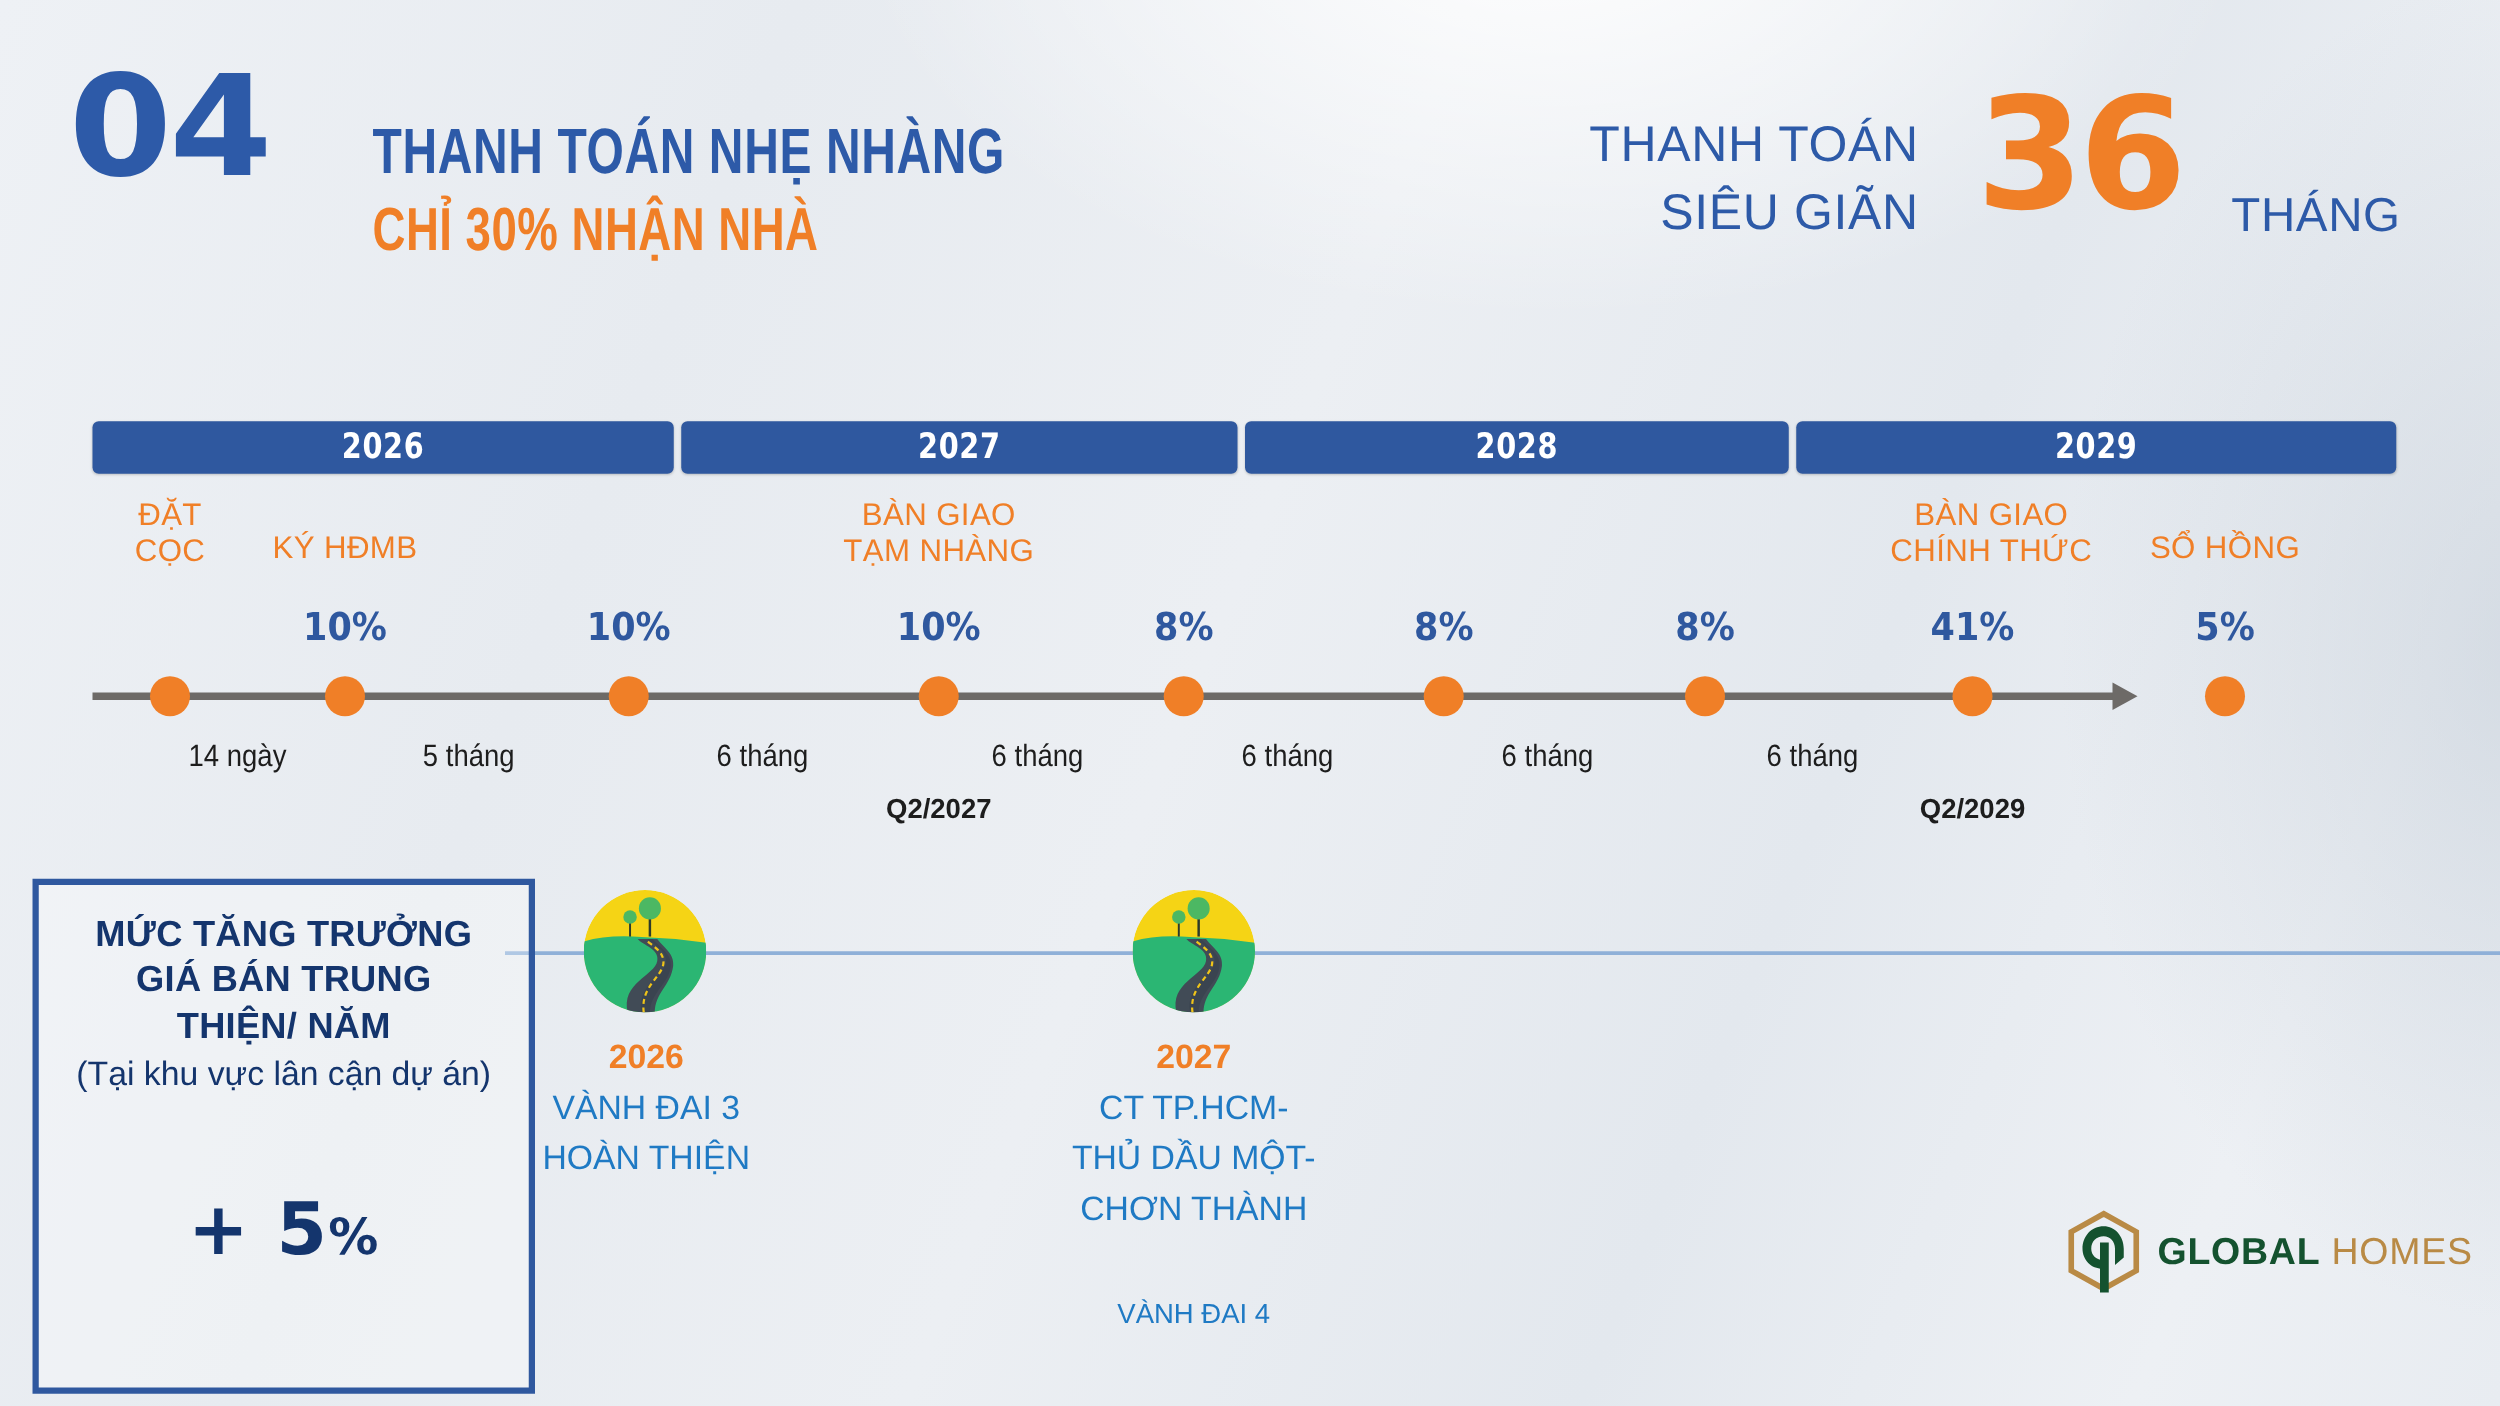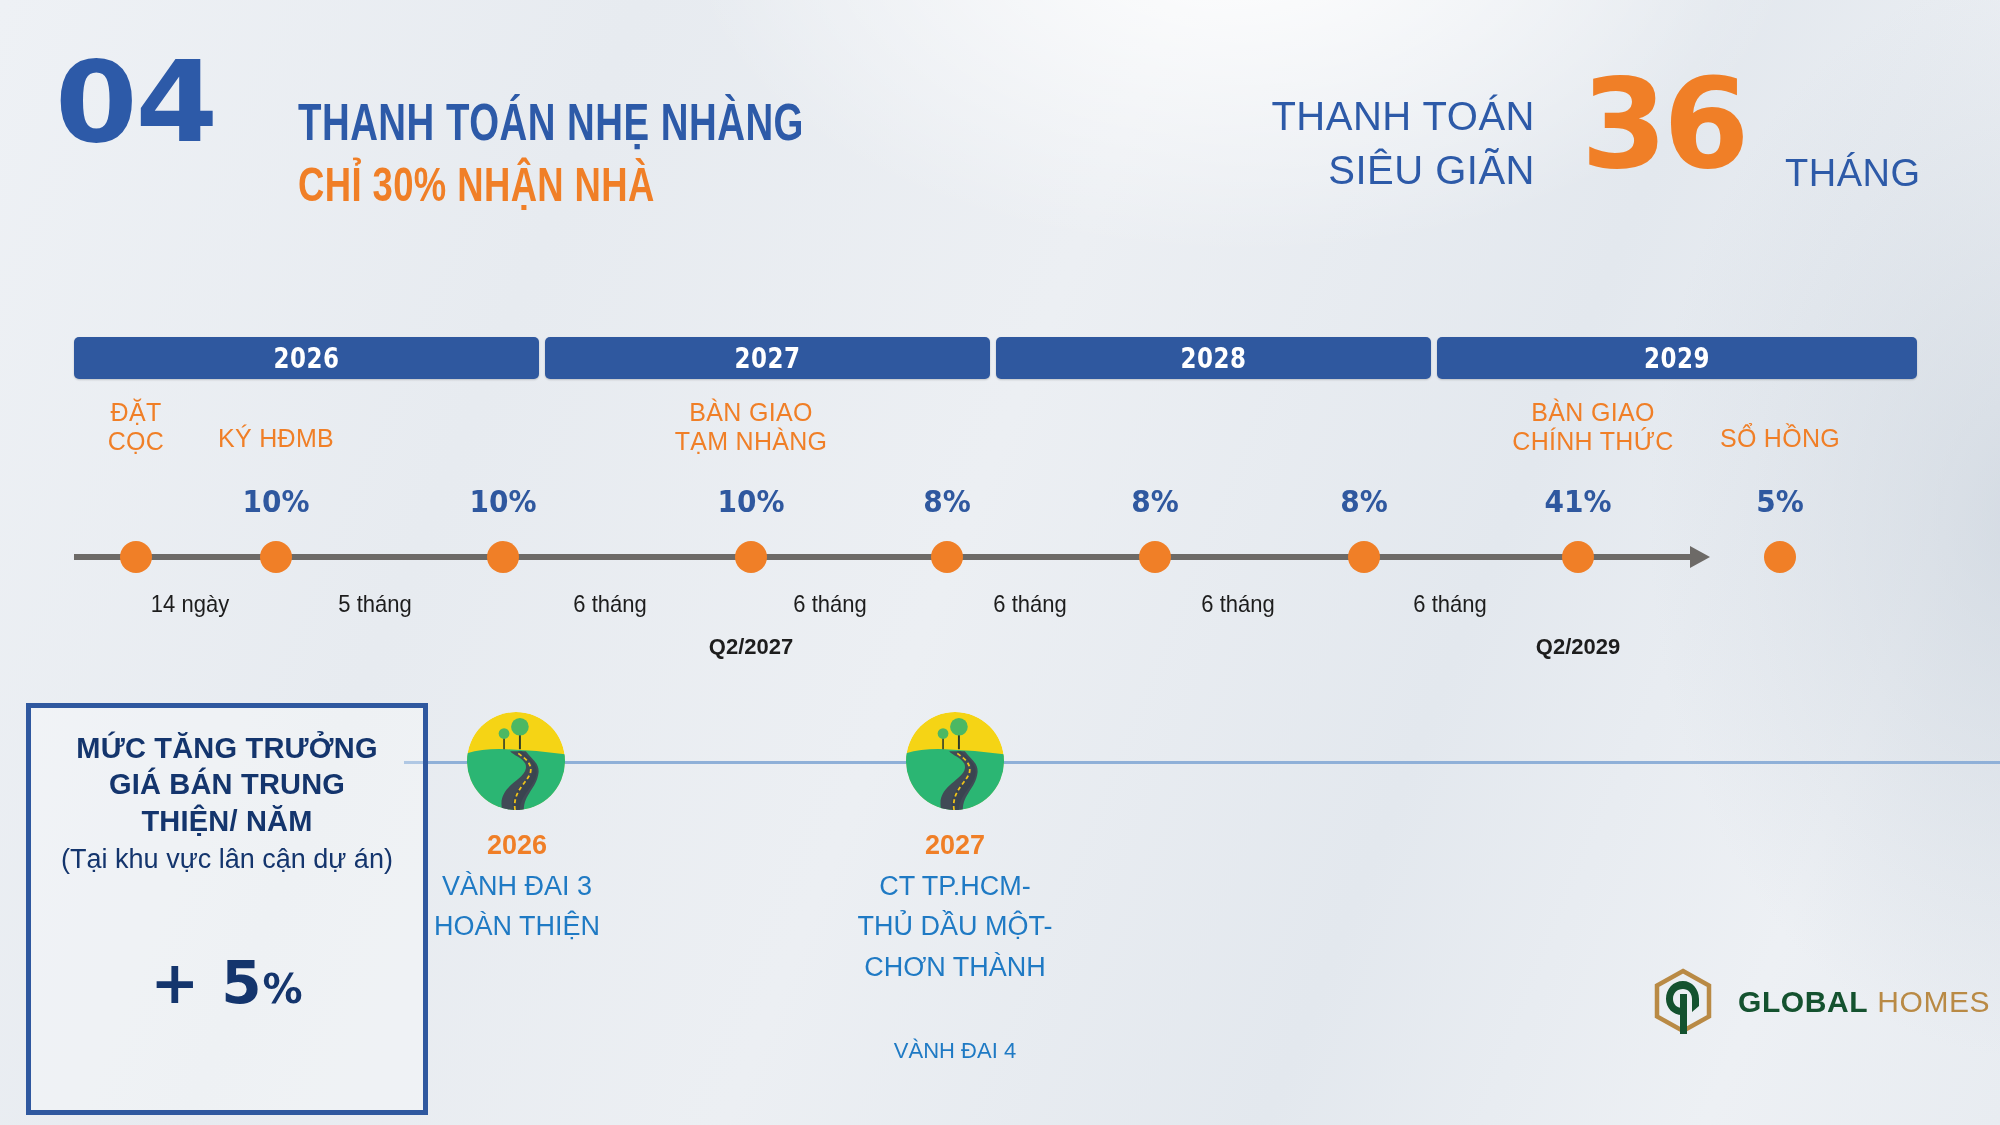--- a/index.html
+++ b/index.html
@@ -170,21 +170,21 @@
     line-height: 1.5;
   }
   .icon-extra {
     position: absolute; text-align: center; white-space: nowrap;
     font-size: 22px; font-weight: 500; color: #1f7ac4;
   }
 
   
   .logo { position: absolute; left: 1652px; top: 968px; display: flex; align-items: center; }
   .logo-text { margin-left: 12px; font-size: 30px; letter-spacing: 0.6px; }
-  .logo-g { color: #14522f; font-weight: 700; margin-left: 12px; }
+  .logo-g { color: #14522f; font-weight: 700; }
   .logo-h { color: #b98a45; font-weight: 400; }
 </style>
 </head>
 <body>
 
 <div id="stage">
 
   <div class="num04">04</div>
   <div class="head-l1">THANH TOÁN NHẸ NHÀNG</div>
   <div class="head-l2">CHỈ 30% NHẬN NHÀ</div>

